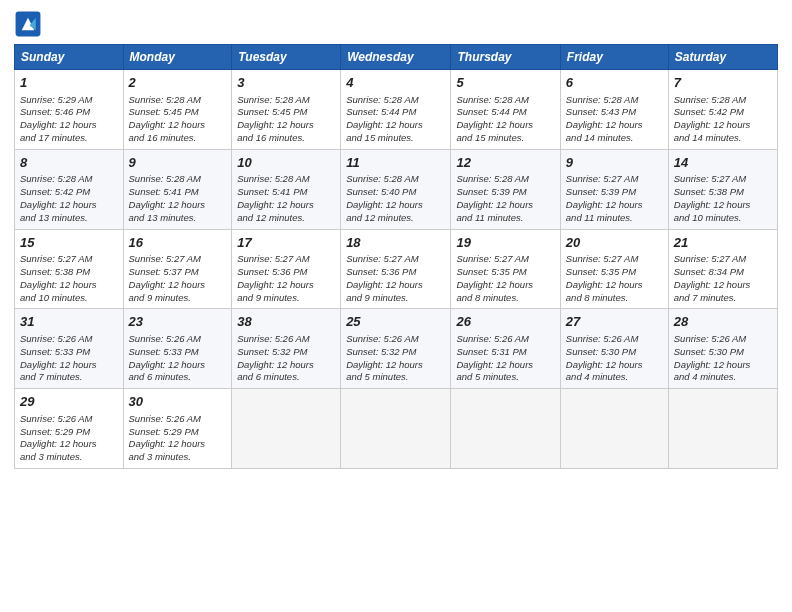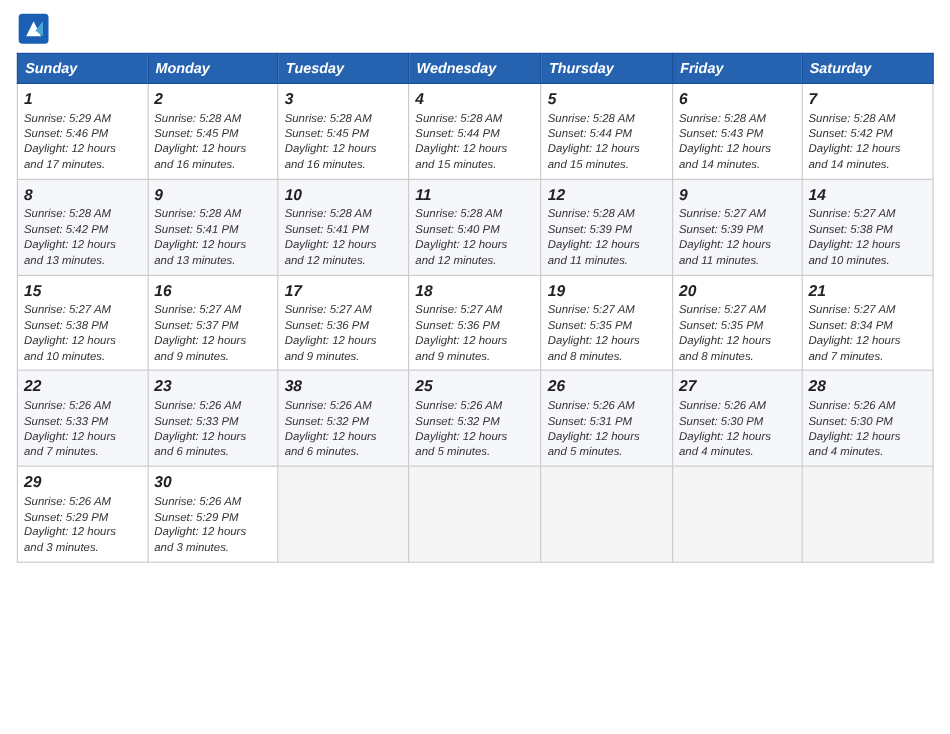--- a/index.html
+++ b/index.html
@@ -270,21 +270,21 @@
           <td>
             <span class="day-num">21</span>
             <div>Sunrise: 5:27 AM</div>
             <div>Sunset: 8:34 PM</div>
             <div>Daylight: 12 hours</div>
             <div>and 7 minutes.</div>
           </td>
         </tr>
         <tr>
           <td>
-            <span class="day-num">22</span>
+            <span class="day-num">31</span>
             <div>Sunrise: 5:26 AM</div>
             <div>Sunset: 5:33 PM</div>
             <div>Daylight: 12 hours</div>
             <div>and 7 minutes.</div>
           </td>
           <td>
             <span class="day-num">23</span>
             <div>Sunrise: 5:26 AM</div>
             <div>Sunset: 5:33 PM</div>
             <div>Daylight: 12 hours</div>

